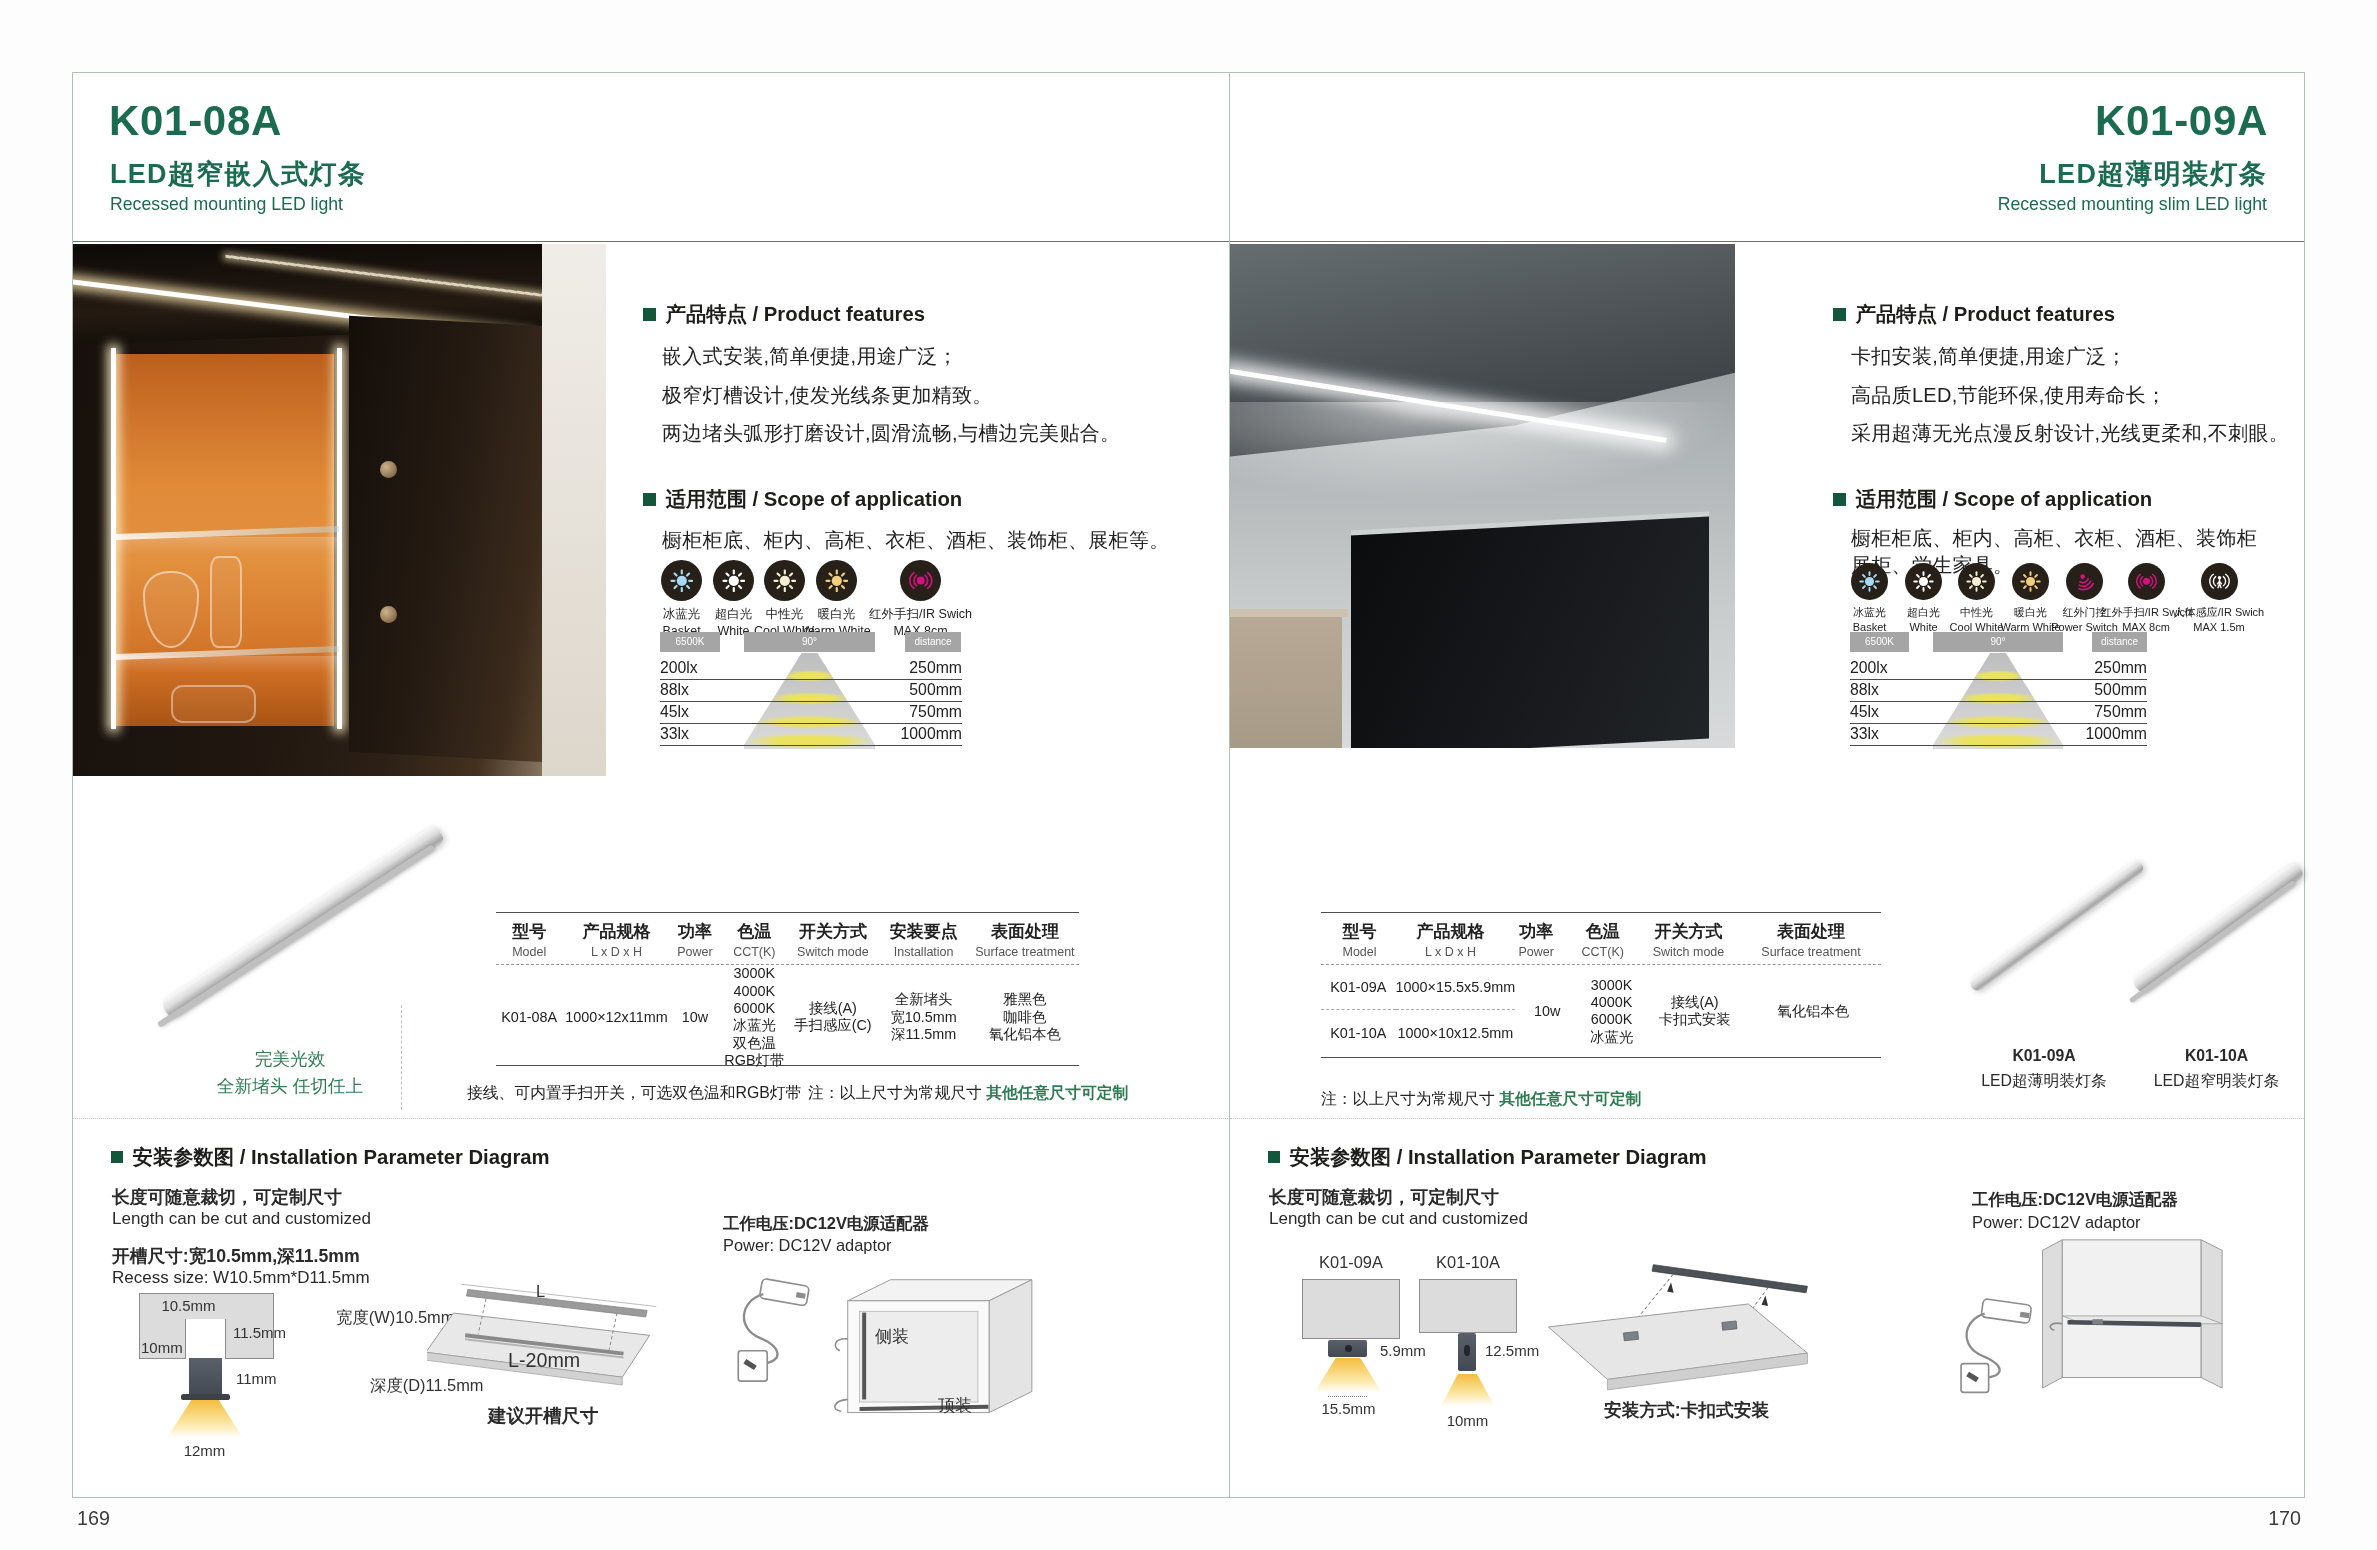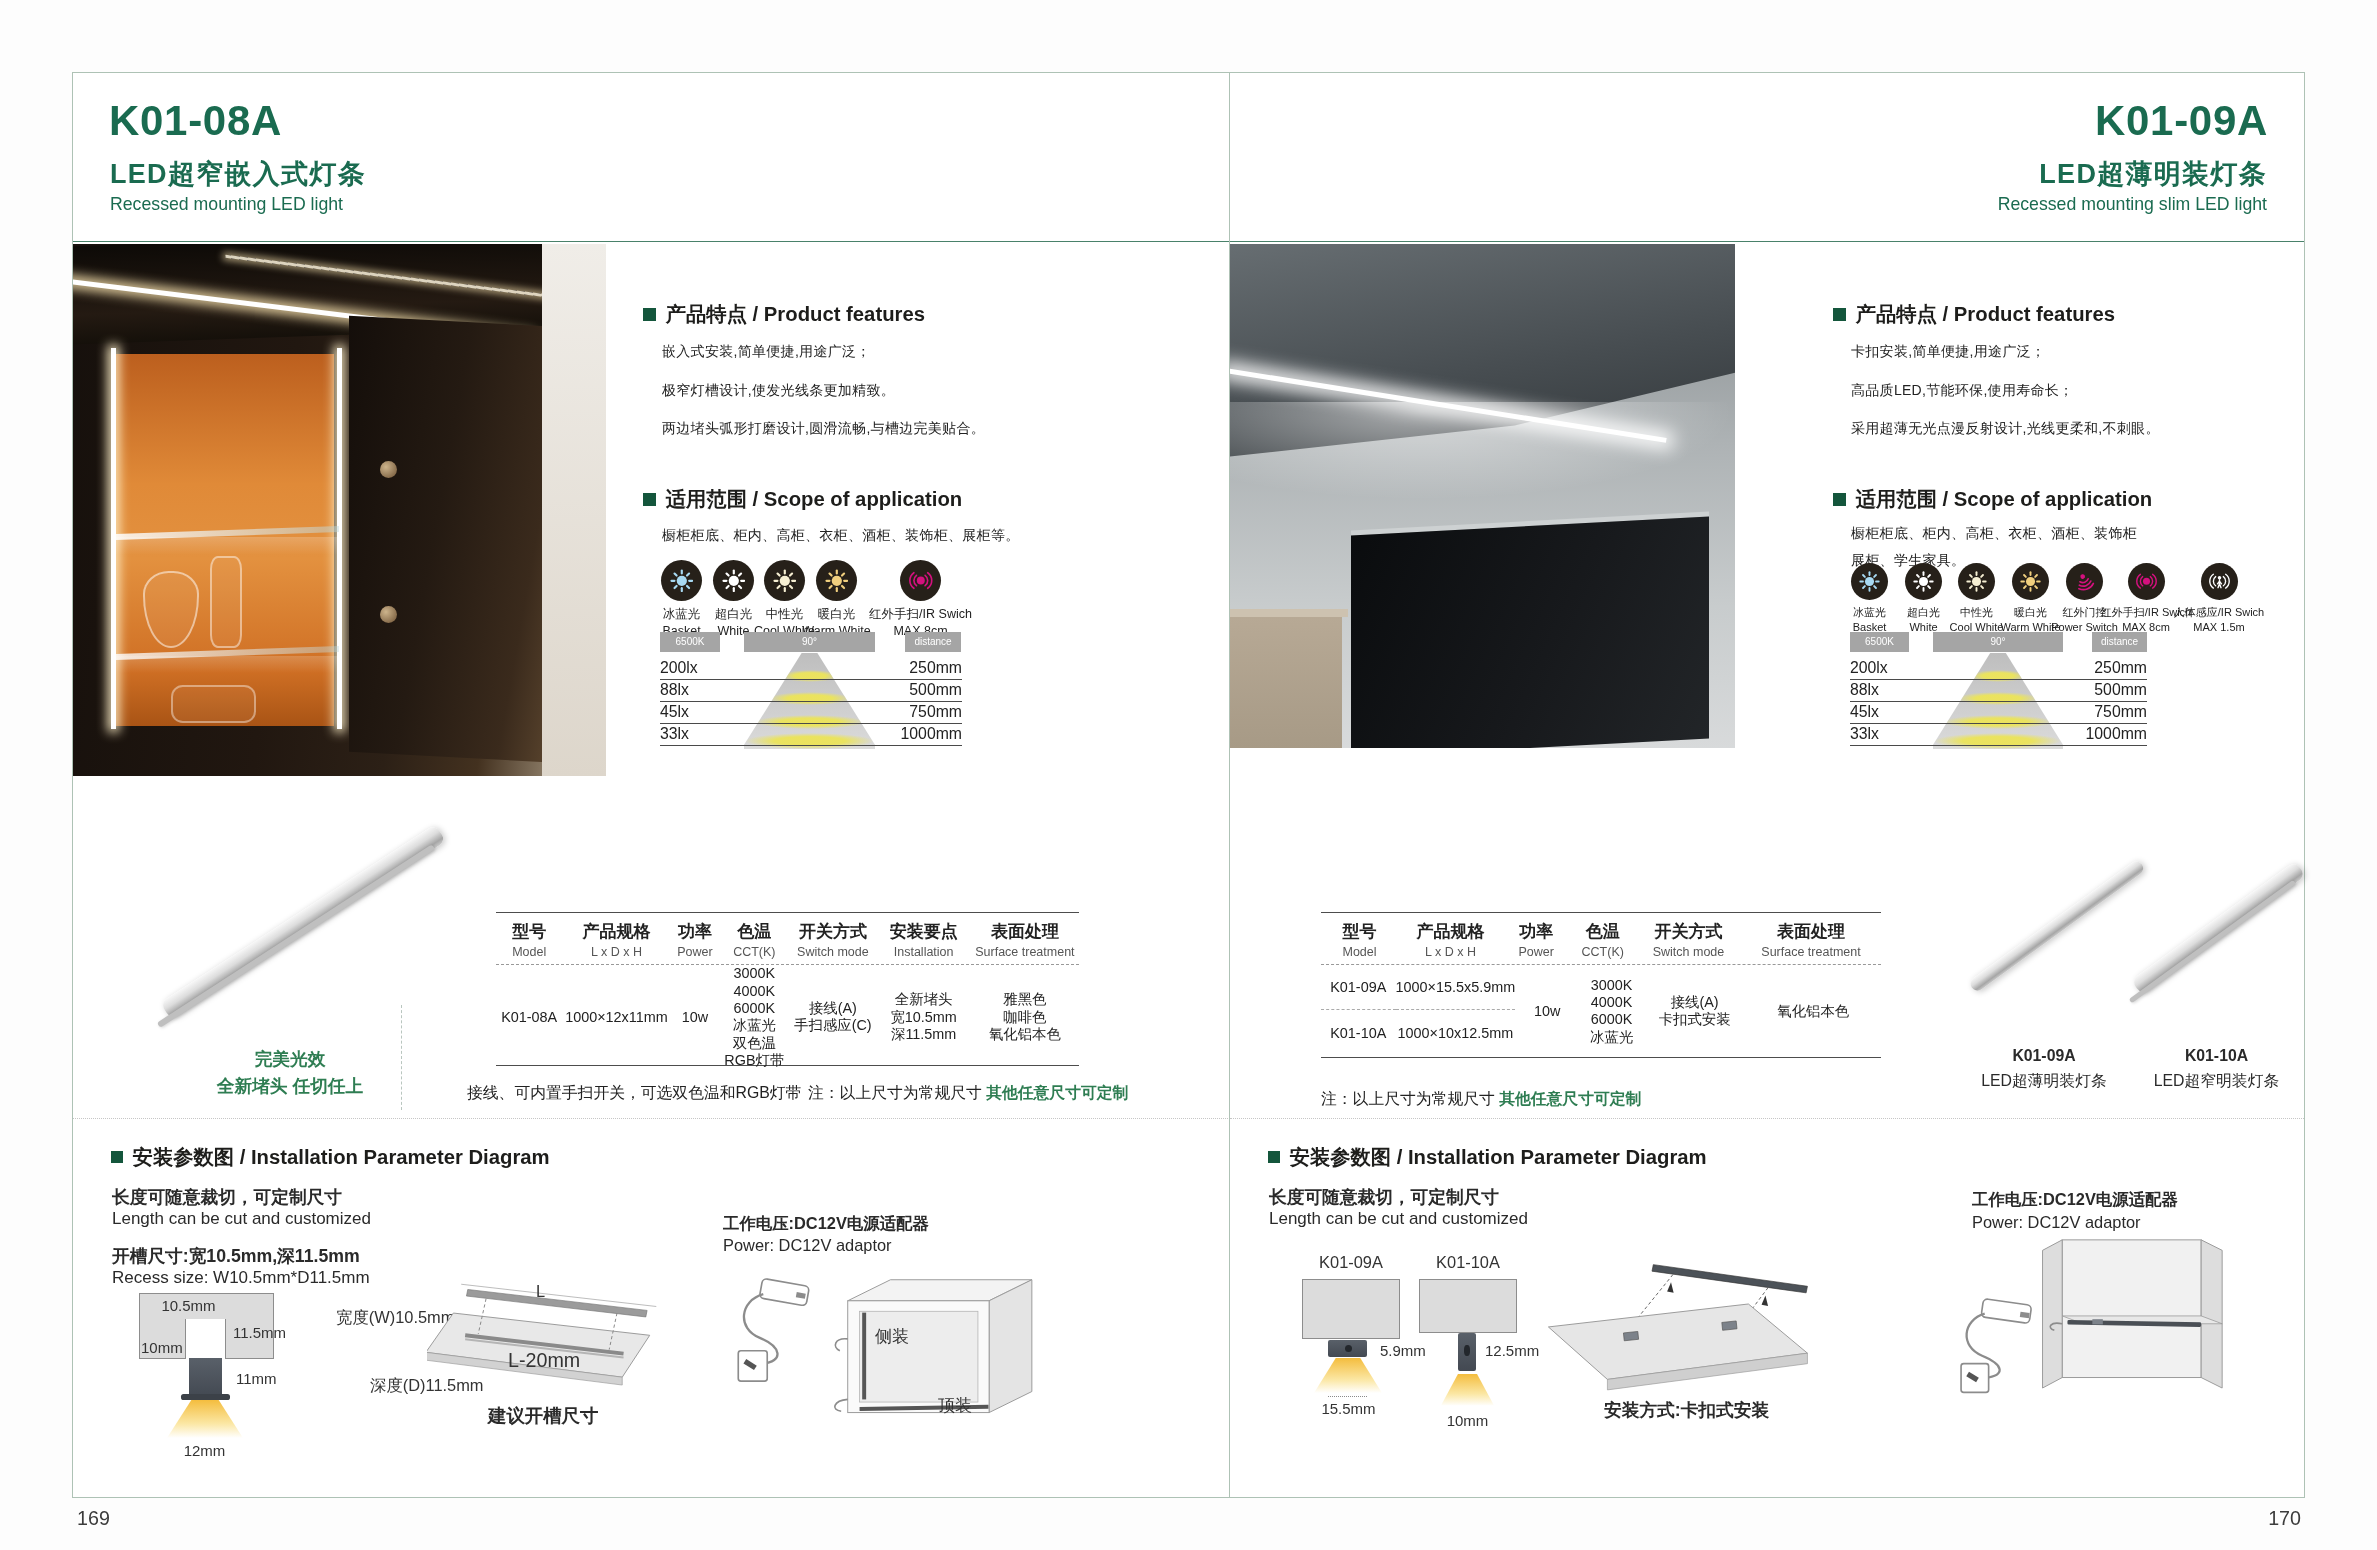--- a/index.html
+++ b/index.html
@@ -8,42 +8,42 @@
 .canvas{position:relative;width:2377px;height:1550px;background:#fdfdfd;overflow:hidden}
 .page{position:absolute;background:#fff;border:1.3px solid #aec2b5}
 .abs{position:absolute}
 .code{font-size:42px;font-weight:bold;color:var(--g);letter-spacing:0.7px}
 .namezh{font-size:27px;font-weight:bold;color:var(--g);letter-spacing:1.3px}
 .nameen{font-size:17.7px;color:var(--g)}
 .hline{position:absolute;left:0;right:0;border-top:1.3px solid #49816a}
 .sect{display:flex;align-items:center;gap:9.8px}
 .sq{width:13px;height:13px;background:#14563c;flex:0 0 auto}
 .sect-t{font-size:20.3px;font-weight:bold;color:#1d1d1b}
-.bodyline{font-size:14px;color:var(--ink);letter-spacing:0.3px}
+.bodyline{font-size:20px;color:var(--ink);letter-spacing:0.3px}
 .icon{position:absolute;display:flex;flex-direction:column;align-items:center;width:85px}
 .disc{width:41px;height:41px;border-radius:50%;background:#262019;display:flex;align-items:center;justify-content:center;margin-bottom:5.3px}
 .disc.sm{width:37px;height:37px}
 .ilab{font-size:12.5px;color:var(--ink);line-height:1.32;white-space:nowrap}
 .ilab.s{font-size:11px}
 .c-ice{color:#a7d9f2}
 .bar{position:absolute;height:19.7px;background:#a5a5a5;color:#fff;font-size:10px;display:flex;align-items:center;justify-content:center}
 .pmrow{display:flex;justify-content:space-between;align-items:flex-end;height:22px;border-bottom:1.3px solid #4a4a4a;font-size:15.8px;color:var(--ink);position:relative;z-index:2;padding-bottom:2px}
 .cone{position:absolute;z-index:1;background:linear-gradient(180deg,rgba(125,125,125,.5),rgba(165,165,165,.4));clip-path:polygon(44% 0,56% 0,102% 100%,-2% 100%)}
 .cone i{position:absolute;border-radius:50%;background:radial-gradient(closest-side,#ece25e,#eae360 55%,rgba(234,227,96,0))}
 .spec{position:absolute;border-top:1.3px solid #4d4d4d;border-bottom:1.3px solid #4d4d4d}
 .shead{display:grid;border-bottom:0.7px dashed #999;padding:6.6px 0 5.9px;align-items:start}
 .hc{display:flex;flex-direction:column;align-items:center;gap:2px}
 .hzh{font-size:17px;font-weight:bold;color:var(--ink)}
 .hen{font-size:12.5px;color:#555}
 .sbody{display:grid;align-items:center}
 .cell{font-size:14.4px;color:var(--ink);line-height:1.2;display:flex;align-items:center;justify-content:center;text-align:center;white-space:pre-line;height:100%}
 .rsep{border-bottom:0.7px dashed #aaa}
 .note{font-size:15.8px;color:var(--ink)}
 .greent{color:var(--ng)}
-.capgreen{font-size:17.7px;font-weight:bold;color:var(--ng);line-height:1.55;text-align:center}
+.capgreen{font-size:17.7px;font-weight:normal;color:var(--ng);line-height:1.55;text-align:center}
 .cutzh{font-size:17.7px;font-weight:bold;color:#2a2a2a}
 .cuten{font-size:17px;color:#2a2a2a}
 .dim{font-size:15px;color:#333}
 .rail{position:absolute;border-radius:7.9px;background:linear-gradient(180deg,#f7f7f7,#dcdcdc 40%,#a6a6a6 78%,#c9c9c9);box-shadow:1.3px 2px 5.9px rgba(0,0,0,.22)}
 .rail2{position:absolute;border-radius:3.3px;background:#bfbfbf;box-shadow:0.7px 1.3px 3.3px rgba(0,0,0,.18)}
 .glow{position:absolute;clip-path:polygon(32% 0,68% 0,100% 100%,0 100%);background:linear-gradient(180deg,#f4bd3e,#fbe7a4 62%,rgba(252,233,168,0))}
 .slab{position:absolute;background:#dcdcdc;border:0.7px solid #8d8d8d}
 .profile{position:absolute;background:linear-gradient(180deg,#596069,#434952)}
 .vdash{position:absolute;border-left:1.3px dashed #b9c6bf}
 .hdash{position:absolute;left:0;right:0;border-top:1.3px dotted #c6c6c6}

